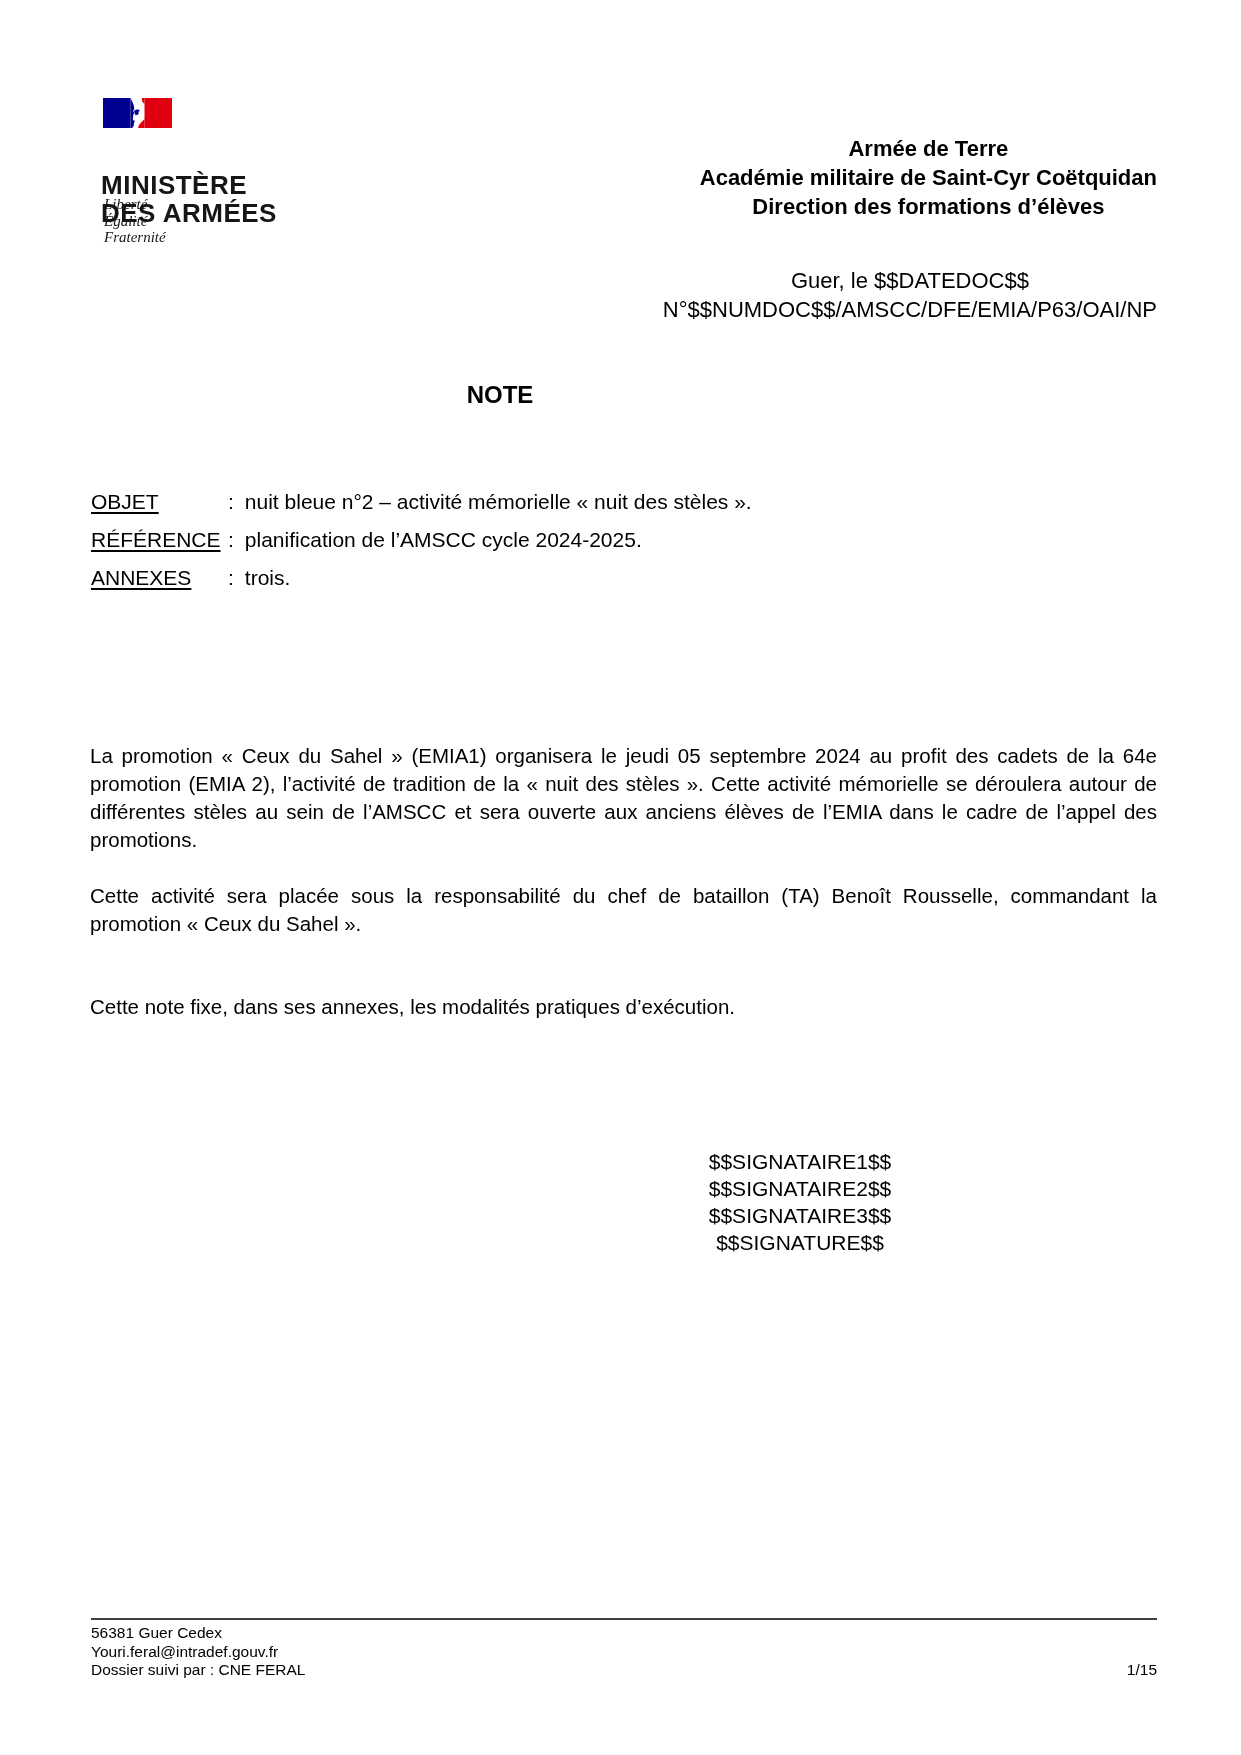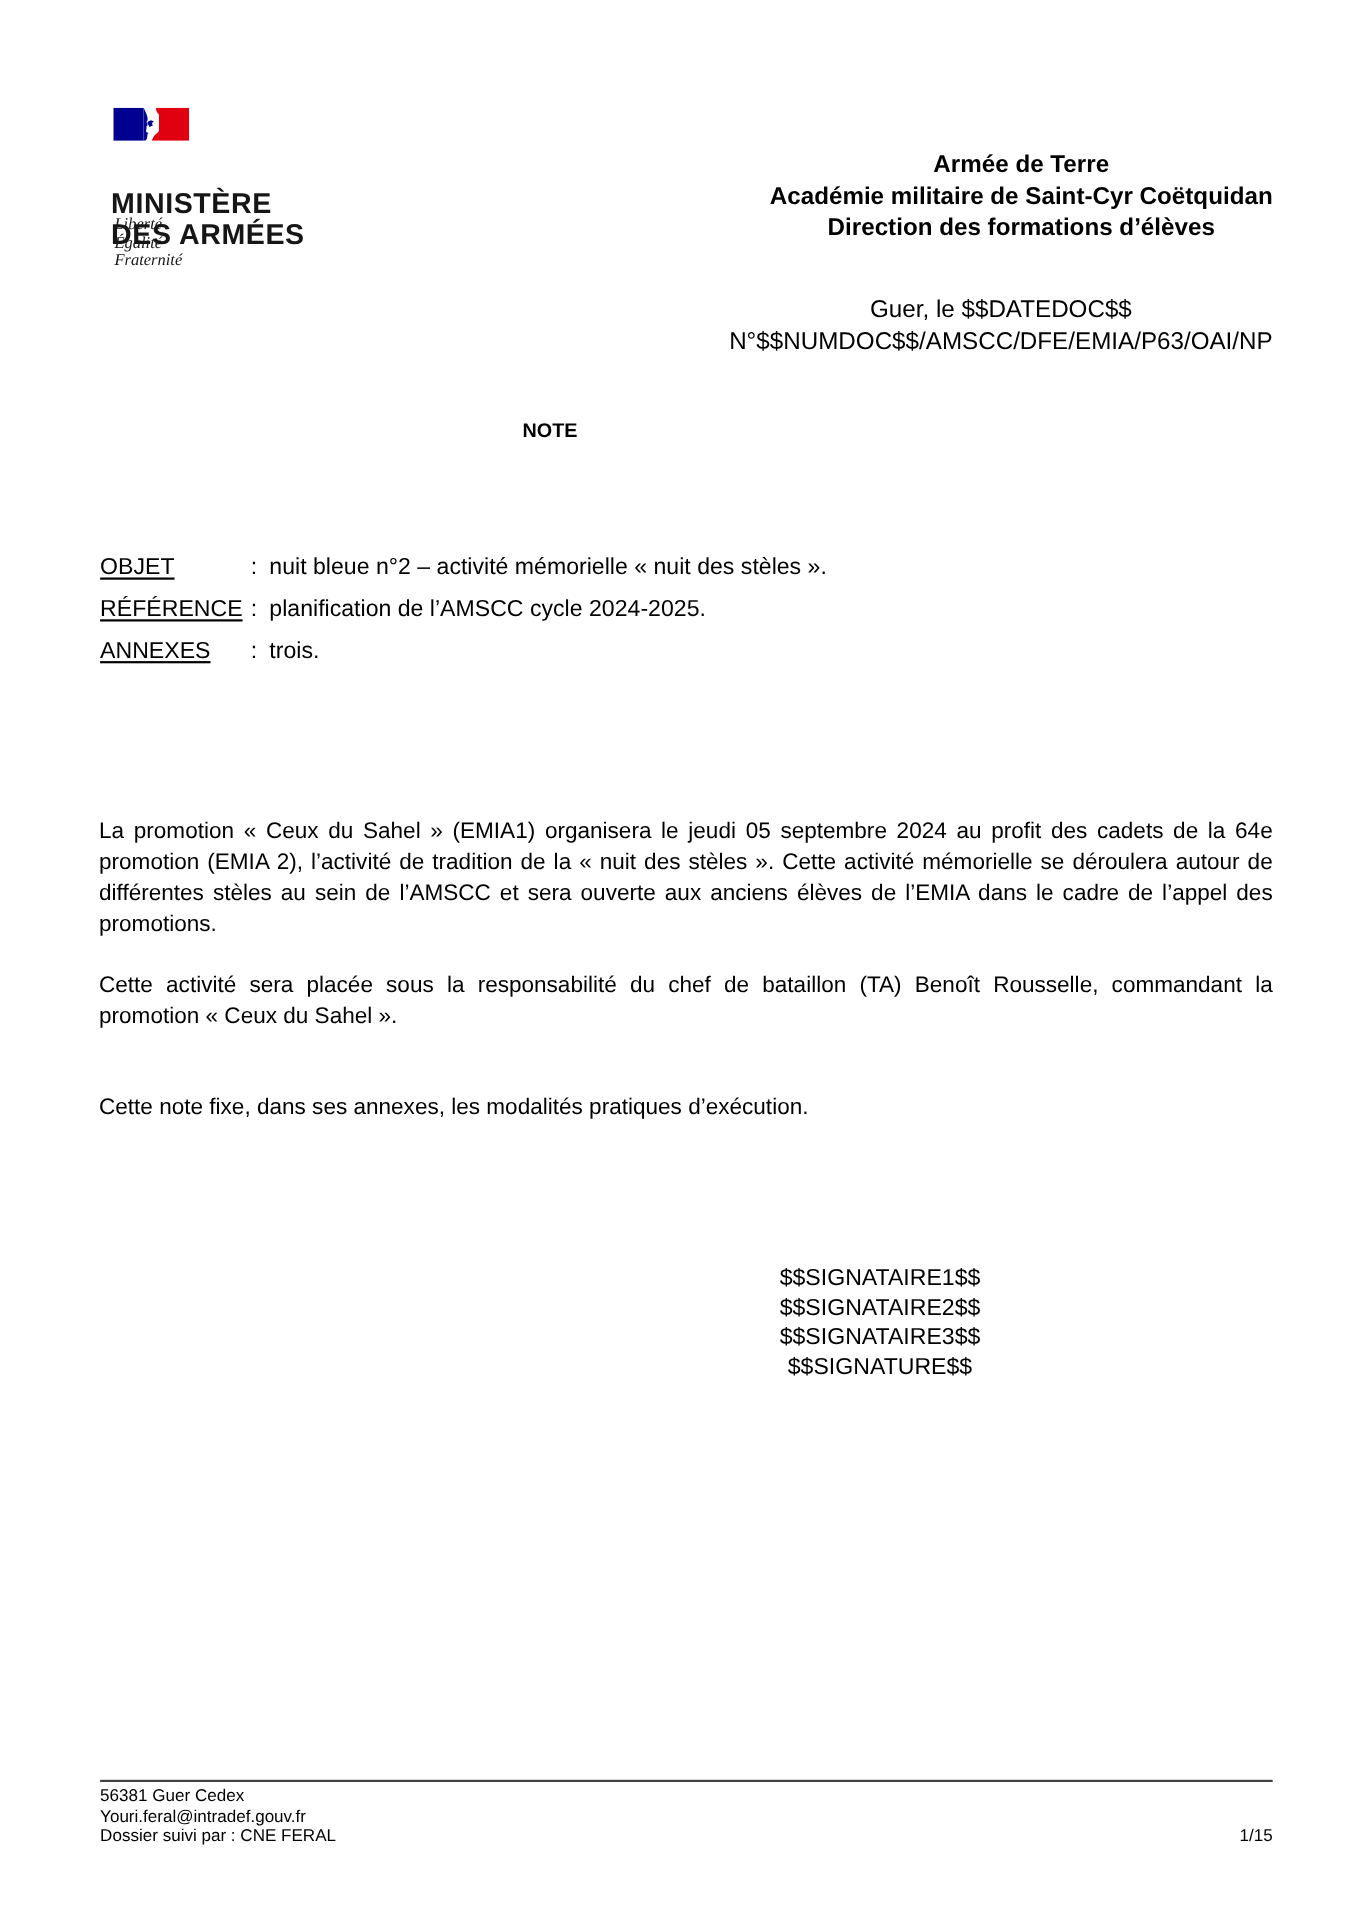--- a/index.html
+++ b/index.html
@@ -57,31 +57,31 @@
     line-height: 29px;
   }
 
   
   .doc-title {
     position: absolute;
     left: 380px; top: 381px;
     width: 240px;
     text-align: center;
     font-weight: bold;
-    font-size: 18px;
+    font-size: 24px;
   }
 
   
   .meta-rows {
     position: absolute;
     left: 91px; top: 490px;
     width: 1066px;
     font-size: 21px;
   }
-  .meta-row { display: flex; height: 38px; align-items: flex-end; }
+  .meta-row { display: flex; height: 38px; align-items: flex-start; }
   .meta-label {
     width: 137px;
     flex: 0 0 137px;
     text-decoration: underline;
     text-underline-offset: 3px;
   }
   .meta-sep { flex: 0 0 auto; }
   .meta-value { padding-left: 11px; }
 
   

